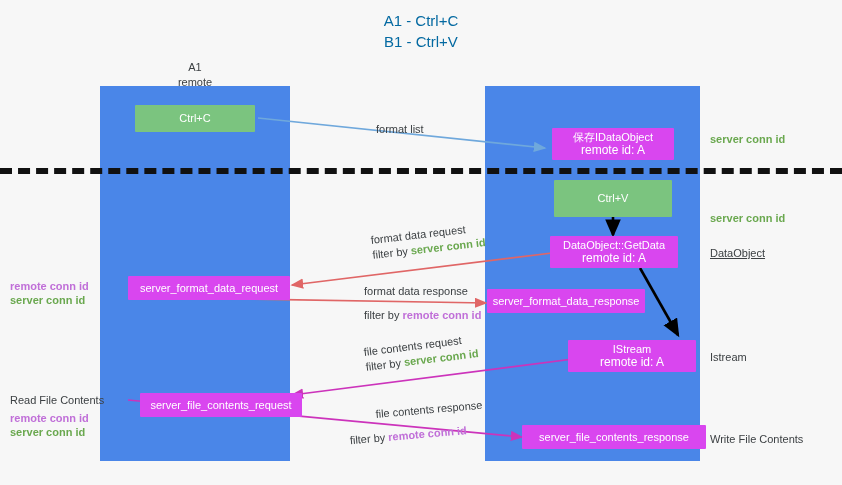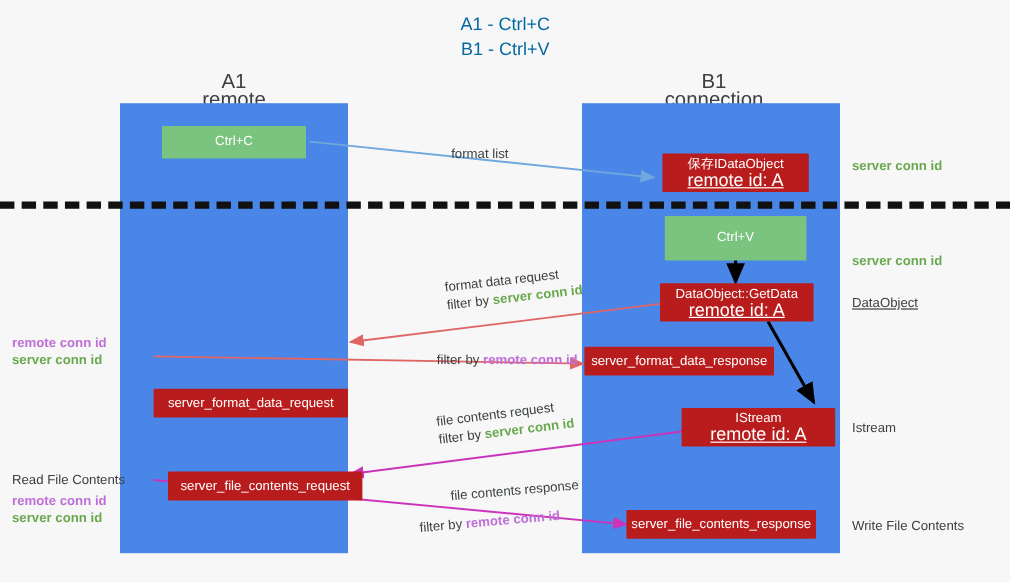--- a/index.html
+++ b/index.html
@@ -33,21 +33,21 @@
     top: 10px;
     width: 842px;
     text-align: center;
     font-size: 15px;
     line-height: 21px;
     color: #0369a1;
   }
   .col-header {
     position: absolute;
     text-align: center;
-    font-size: 17px;
+    font-size: 11px;
     line-height: 15px;
     color: #3c4043;
   }
   .lane {
     position: absolute;
     background: #4a86e8;
   }
   .node {
     position: absolute;
     box-sizing: border-box;
@@ -55,22 +55,22 @@
     flex-direction: column;
     align-items: center;
     justify-content: center;
     text-align: center;
     color: #ffffff;
     font-size: 11px;
     line-height: 13px;
     border-radius: 1px;
   }
   .node.green { background: #7bc47f; }
-  .node.orange { background: #b91c1c; }
-  .node .l2 { font-size: 15px; text-decoration: underline; }
+  .node.orange { background: #d946ef; }
+  .node .l2 { font-size: 12px; }
   .edge-label {
     position: absolute;
     font-size: 11px;
     line-height: 15px;
     color: #3c4043;
     white-space: nowrap;
   }
   .edge-label.rot { transform-origin: left top; }
   .side-label {
     position: absolute;
@@ -99,24 +99,20 @@
   <div class="title-block">
     <div>A1 - Ctrl+C</div>
     <div>B1 - Ctrl+V</div>
   </div>
 
   <div class="col-header" style="left:130px; top:60px; width:130px;">
     <div>A1</div>
     <div>remote</div>
   </div>
 
-  <div class="col-header" style="left:530px; top:60px; width:130px;">
-    <div>B1</div>
-    <div>connection</div>
-  </div>
 
   <div class="lane" style="left:100px; top:86px; width:190px; height:375px;"></div>
   <div class="lane" style="left:485px; top:86px; width:215px; height:375px;"></div>
 
   <svg class="layer" viewBox="0 0 842 485">
     <defs>
       <marker id="ah-blue" markerWidth="9" markerHeight="9" refX="7" refY="3.2" orient="auto" markerUnits="strokeWidth">
         <path d="M0,0 L8,3.2 L0,6.4 z" fill="#6fa8dc"></path>
       </marker>
       <marker id="ah-red" markerWidth="9" markerHeight="9" refX="7" refY="3.2" orient="auto" markerUnits="strokeWidth">
@@ -158,53 +154,54 @@
 
   <div class="node green" style="left:554px; top:180px; width:118px; height:37px;">
     <span>Ctrl+V</span>
   </div>
 
   <div class="node orange" style="left:550px; top:236px; width:128px; height:32px;">
     <span>DataObject::GetData</span>
     <span class="l2">remote id: A</span>
   </div>
 
-  <div class="node orange" style="left:128px; top:276px; width:162px; height:24px;margin-top:48px;">
+  <div class="node orange" style="left:128px; top:276px; width:162px; height:24px;">
     <span>server_format_data_request</span>
   </div>
 
   <div class="node orange" style="left:487px; top:289px; width:158px; height:24px;">
     <span>server_format_data_response</span>
   </div>
 
   <div class="node orange" style="left:568px; top:340px; width:128px; height:32px;">
     <span>IStream</span>
     <span class="l2">remote id: A</span>
   </div>
 
   <div class="node orange" style="left:140px; top:393px; width:162px; height:24px;">
     <span>server_file_contents_request</span>
   </div>
 
-  <div class="node orange" style="left:522px; top:425px; width:158px; height:24px;">
+  <div class="node orange" style="left:522px; top:425px; width:184px; height:24px;">
     <span>server_file_contents_response</span>
   </div>
 
   <div class="edge-label" style="left:376px; top:122px;">
     <span>format list</span>
   </div>
 
   <div class="edge-label rot" style="left:370px; top:233px; transform: rotate(-6.5deg);">
     <div>format data request</div>
     <div>
       <span class="plain">filter by </span><span class="green-txt">server conn id</span>
     </div>
   </div>
 
   <div class="edge-label" style="left:364px; top:284px;">
+    <div>format data response</div>
     <div style="padding-left:-6px; margin-top:9px;">
       <span class="plain">filter by </span><span class="purple-txt">remote conn id</span>
     </div>
   </div>
 
   <div class="edge-label rot" style="left:363px; top:345px; transform: rotate(-7deg);">
     <div>file contents request</div>
     <div>
       <span class="plain">filter by </span><span class="green-txt">server conn id</span>
     </div>

